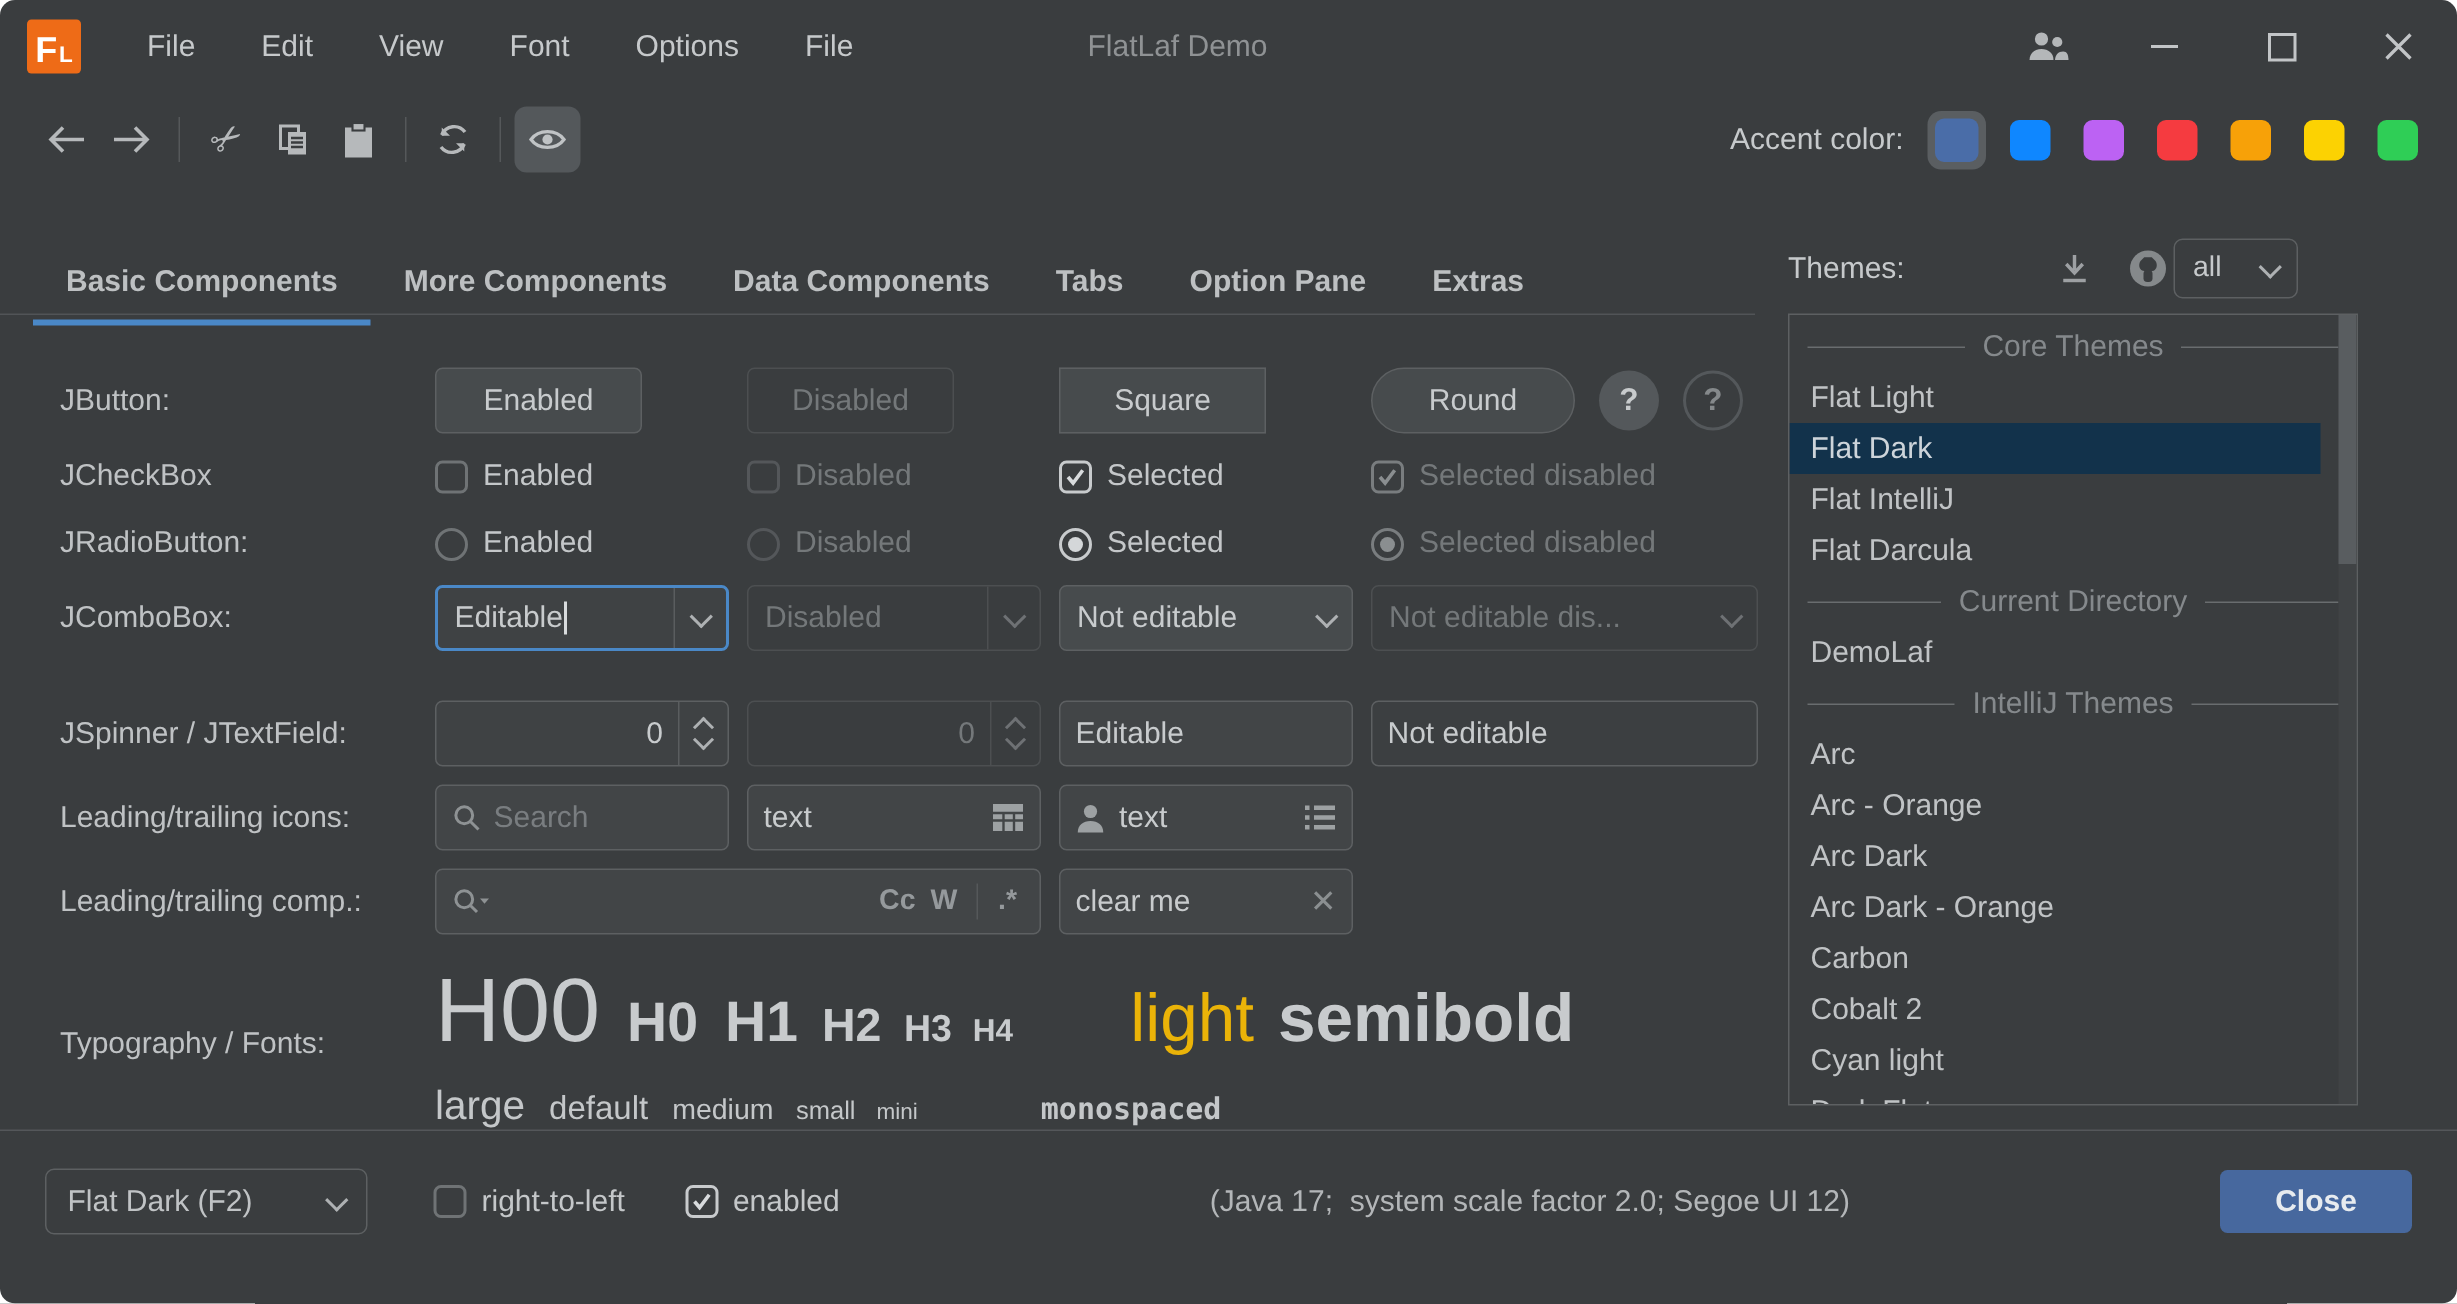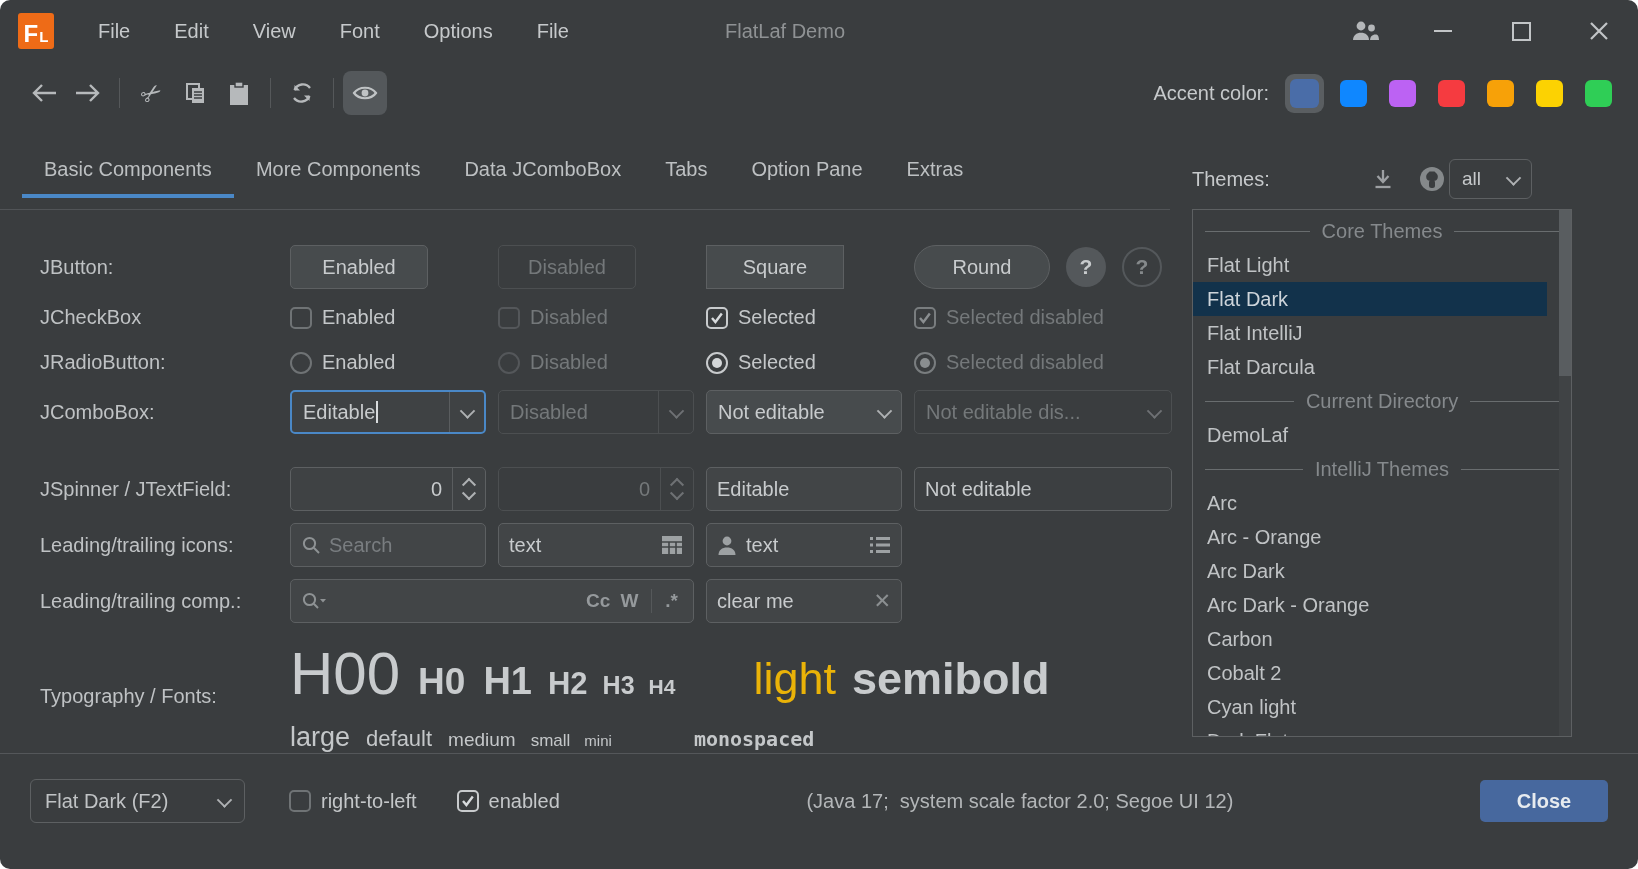--- a/index.html
+++ b/index.html
@@ -25,21 +25,21 @@
   .tool-sep{width:1px;height:30px;background:#55585a;margin:0 9px;}
   .cut-glyph{font-size:25px;transform:rotate(-35deg);color:#b6b9bb;}
   .accent{margin-left:auto;display:flex;align-items:center;}
   .accent-label{font-size:20px;color:#c6c9cb;margin-right:16px;}
   .swatch{width:27px;height:27px;border-radius:6px;}
   .swatch-wrap{margin-right:22px;display:flex;align-items:center;justify-content:center;}
   .swatch-wrap.selected{width:39px;height:39px;background:#5a5e61;border-radius:9px;margin-right:16px;}
   .swatch-wrap.selected .swatch{width:29px;height:29px;}
 
   
-  .tabs{position:absolute;top:140px;left:22px;display:flex;height:58px;}
+  .tabs{position:absolute;top:159px;left:22px;display:flex;height:58px;font-weight:bold;}
   .tab{position:relative;display:flex;align-items:center;padding:0 22px;font-size:20px;color:#bdc0c2;}
   .tab.selected::after{content:"";position:absolute;left:0;right:0;bottom:0;height:4px;background:#4a88c7;}
   .tabs-underline-sep{position:absolute;top:209px;left:0;width:1170px;height:1px;background:#515457;}
 
   
   .themes-head{position:absolute;top:152px;left:1192px;width:380px;height:54px;display:flex;align-items:center;}
   .themes-label{font-size:20px;color:#c6c9cb;}
   .icon-btn{display:flex;align-items:center;justify-content:center;width:40px;height:40px;}
   .all-combo{margin-left:auto;margin-right:40px;width:92px;height:40px;border:1px solid #5d6062;border-radius:6px;display:flex;align-items:center;padding:0 12px;font-size:19px;color:#c6c9cb;box-sizing:border-box;}
   .theme-list{position:absolute;top:209px;left:1192px;width:380px;height:528px;border:1px solid #5d6062;background:#3a3d3f;overflow:hidden;box-sizing:border-box;}
@@ -252,21 +252,21 @@
       </div>
       <div class="swatch-wrap" style="margin-right:0;">
         <div class="swatch" style="background-color: rgb(47, 206, 86);"></div>
       </div>
     </div>
   </div>
 
   <div class="tabs">
     <div class="tab selected">Basic Components</div>
     <div class="tab">More Components</div>
-    <div class="tab">Data JComboBox</div>
+    <div class="tab">Data Components</div>
     <div class="tab">Tabs</div>
     <div class="tab">Option Pane</div>
     <div class="tab">Extras</div>
   </div>
   <div class="tabs-underline-sep"></div>
 
   <div class="themes-head">
     <span class="themes-label">Themes:</span>
     <div class="icon-btn" style="margin-left:96px;">
       <svg width="22" height="22" viewBox="0 0 22 22">

